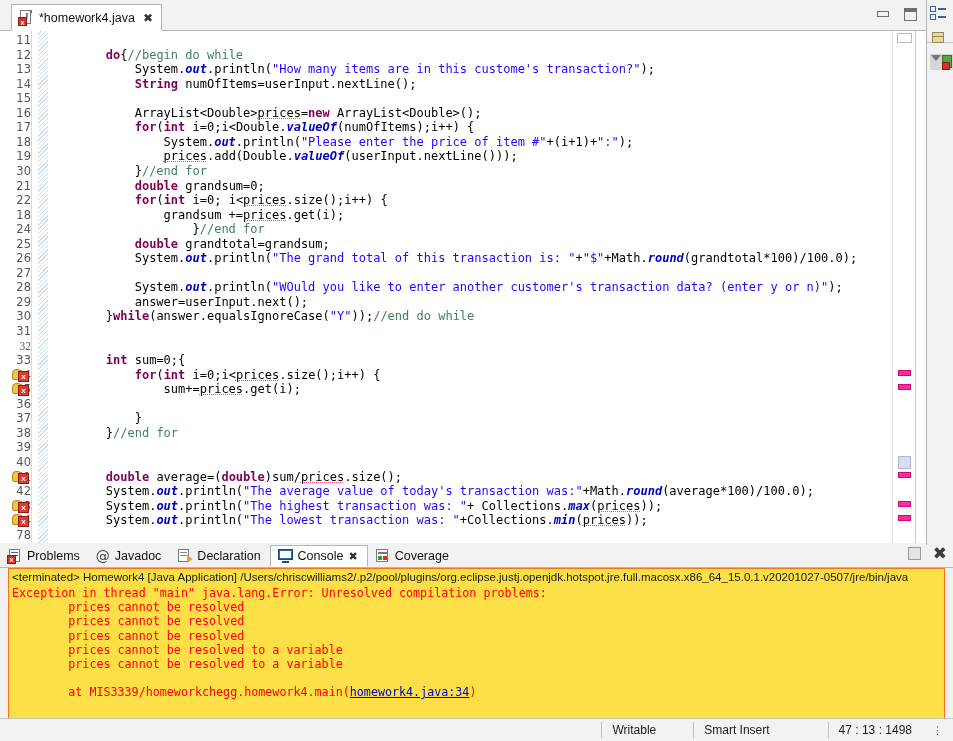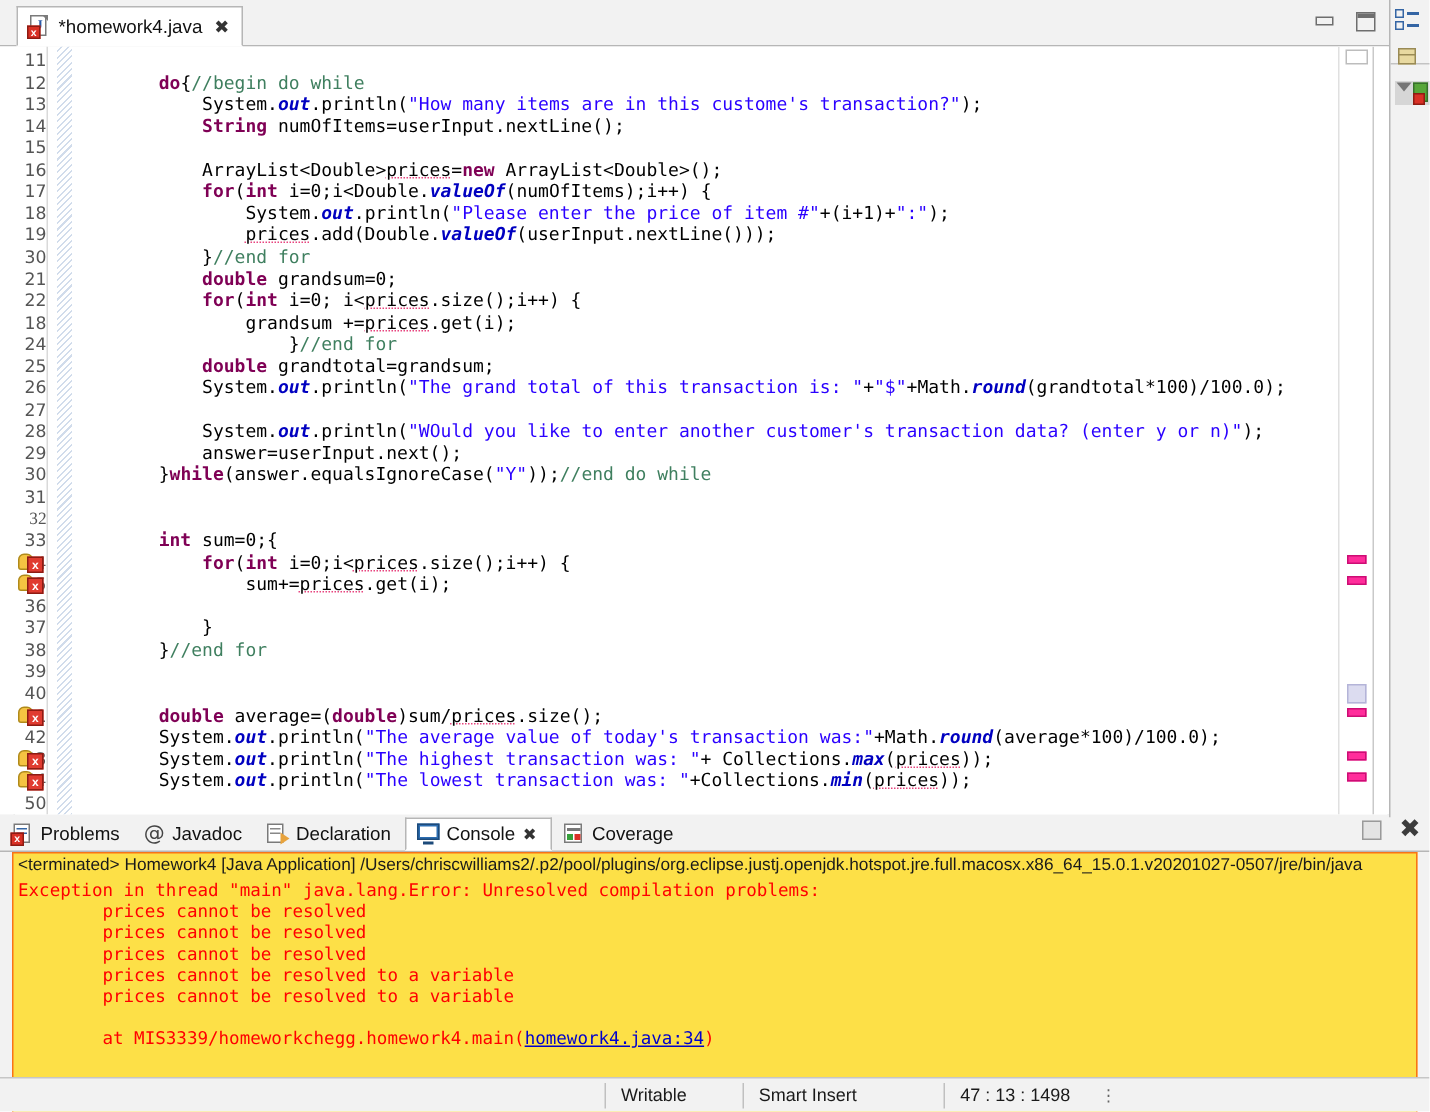--- a/index.html
+++ b/index.html
@@ -214,21 +214,21 @@
     font-size:11.7px; line-height:14.2px;
     color:#ff0000; white-space:pre;
   }
   .console-out a { color:#0000cc; text-decoration:underline; }
 
   
   .statusbar {
     position:absolute; left:0; top:718px; width:953px; height:23px;
     background:#f2f2f2; border-top:1px solid #c6c6c6;
     display:flex; align-items:center;
-    font-size:12px; color:#1a1a1a;
+    font-size:12px; color:#1a1a1a;justify-content:flex-end;
   }
   .sb-sep { width:1px; height:17px; background:#c0c0c0; }
   .sb-cell { padding:0 10px; white-space:nowrap; }
   .sb-dots { padding:0 10px; letter-spacing:0; color:#666; font-size:11px; }
 
   .left-strip { position:absolute; left:0; top:31px; width:10px; height:512px; background:#f2f2f2; border-right:1px solid #d9d9d9;}
   .left-strip-lbl { position:absolute; left:1px; top:38px; font-size:8px; color:#8a8a8a; font-family:"Liberation Sans", sans-serif;}
   .editor-border-r { position:absolute; right:27px; top:31px; width:1px; height:512px; background:#b6b6b6; }
 </style>
 </head>
@@ -314,21 +314,21 @@
         <div class="ln" style="top: 351.2px;">35</div>
         <div class="ln" style="top: 365.75px;">36</div>
         <div class="ln" style="top: 380.3px;">37</div>
         <div class="ln" style="top: 394.85px;">38</div>
         <div class="ln" style="top: 409.4px;">39</div>
         <div class="ln" style="top: 423.95px;">40</div>
         <div class="ln" style="top: 438.5px;">41</div>
         <div class="ln" style="top: 453.05px;">42</div>
         <div class="ln" style="top: 467.6px;">43</div>
         <div class="ln" style="top: 482.15px;">44</div>
-        <div class="ln" style="top: 496.7px;">50</div>
+        <div class="ln" style="top: 496.7px;">78</div>
         <div class="ln" style="top: 511.25px;">46</div>
       </div>
     <div id="markers">
         <div class="marker" style="top: 337.65px;">
           <span class="bulb"></span>
           <span class="xerr">x</span>
         </div>
         <div class="marker" style="top: 352.2px;">
           <span class="bulb"></span>
           <span class="xerr">x</span>

